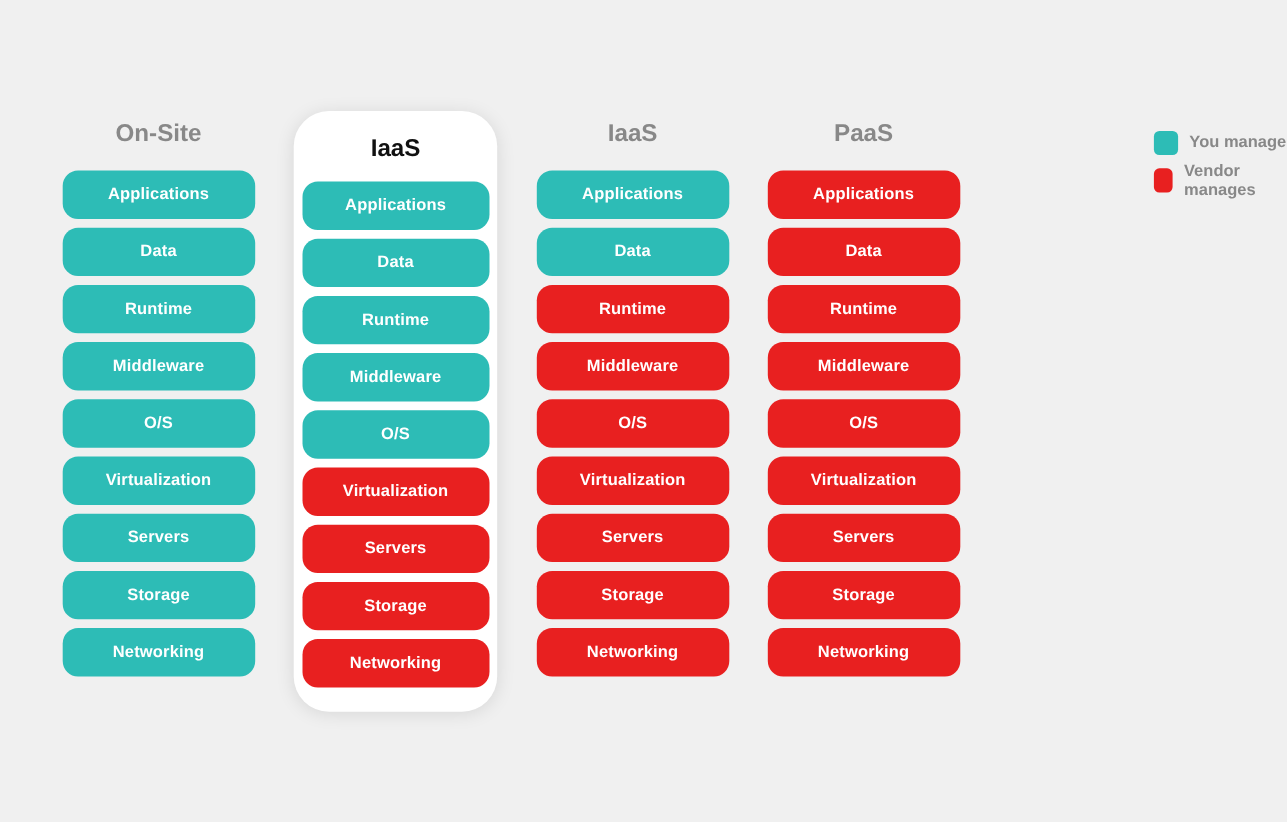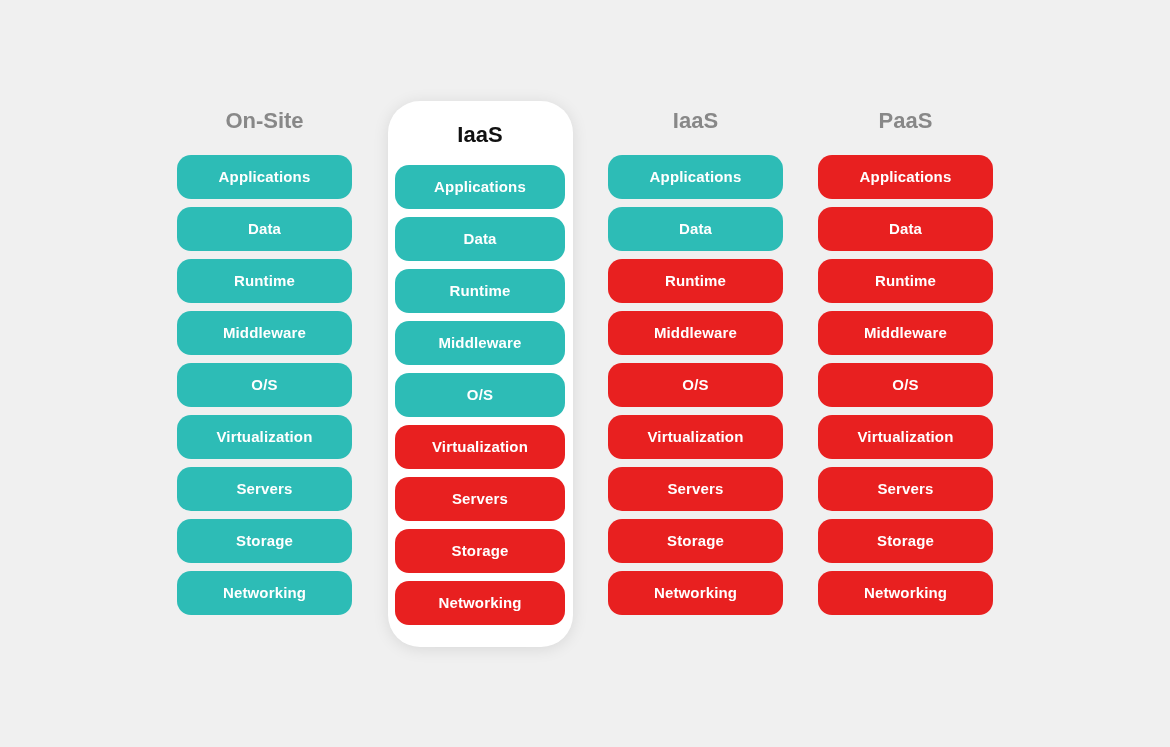--- a/index.html
+++ b/index.html
@@ -164,14 +164,24 @@
           <div class="pill red">Data</div>
           <div class="pill red">Runtime</div>
           <div class="pill red">Middleware</div>
           <div class="pill red">O/S</div>
           <div class="pill red">Virtualization</div>
           <div class="pill red">Servers</div>
           <div class="pill red">Storage</div>
           <div class="pill red">Networking</div>
         </div>
       </div>
+    <div class="legend-area" id="legend-area">
+    <div class="legend-item">
+          <div class="legend-dot teal"></div>
+          <span>You manage</span>
+        </div>
+        <div class="legend-item">
+          <div class="legend-dot red"></div>
+          <span>Vendor manages</span>
+        </div>
+      </div>
   </div>
 </div>
 
 </body></html>

